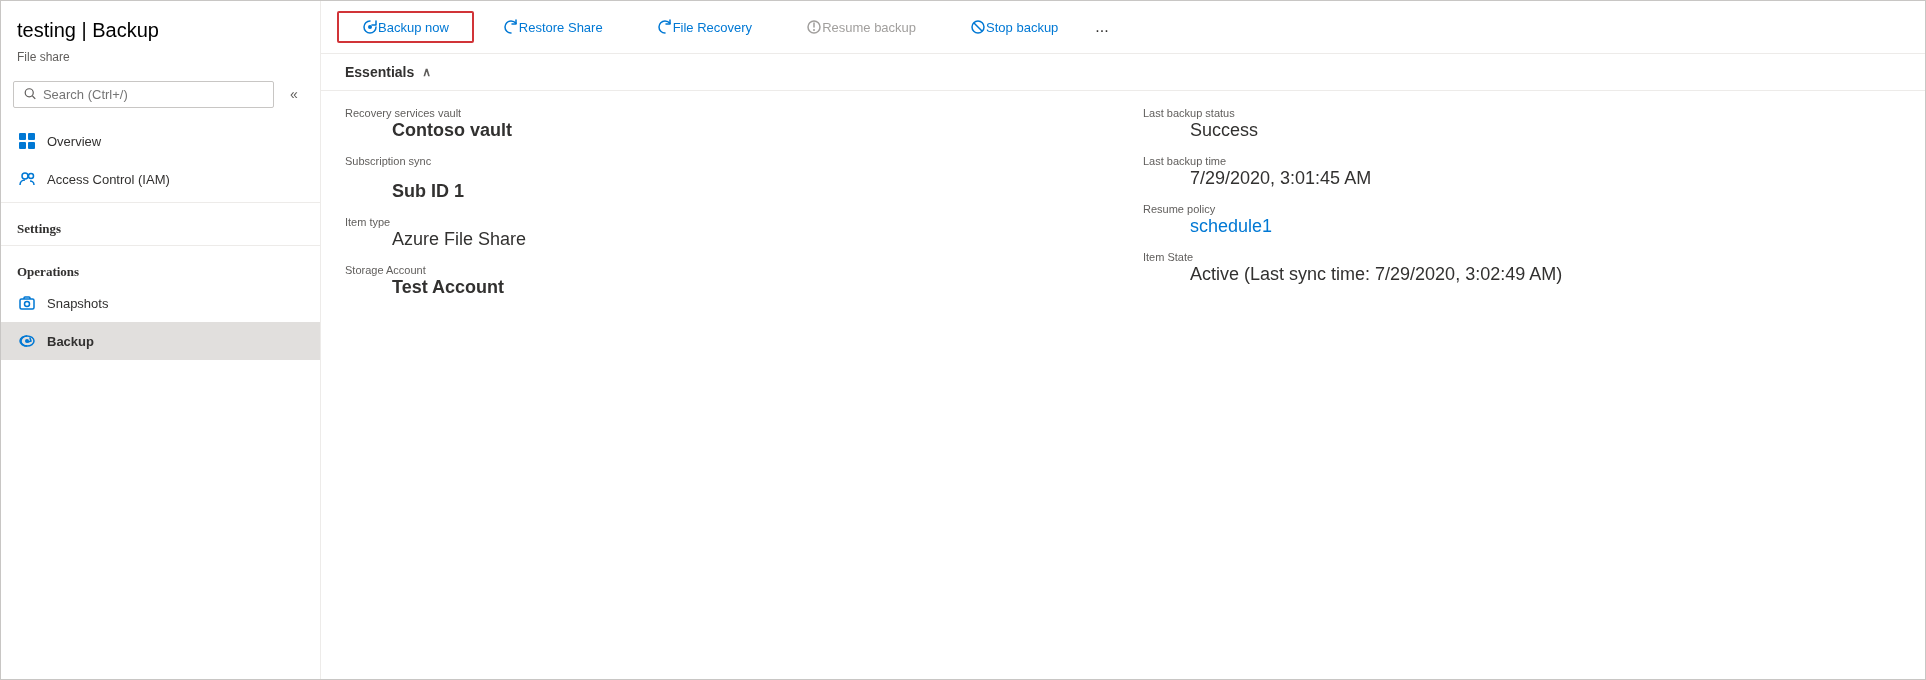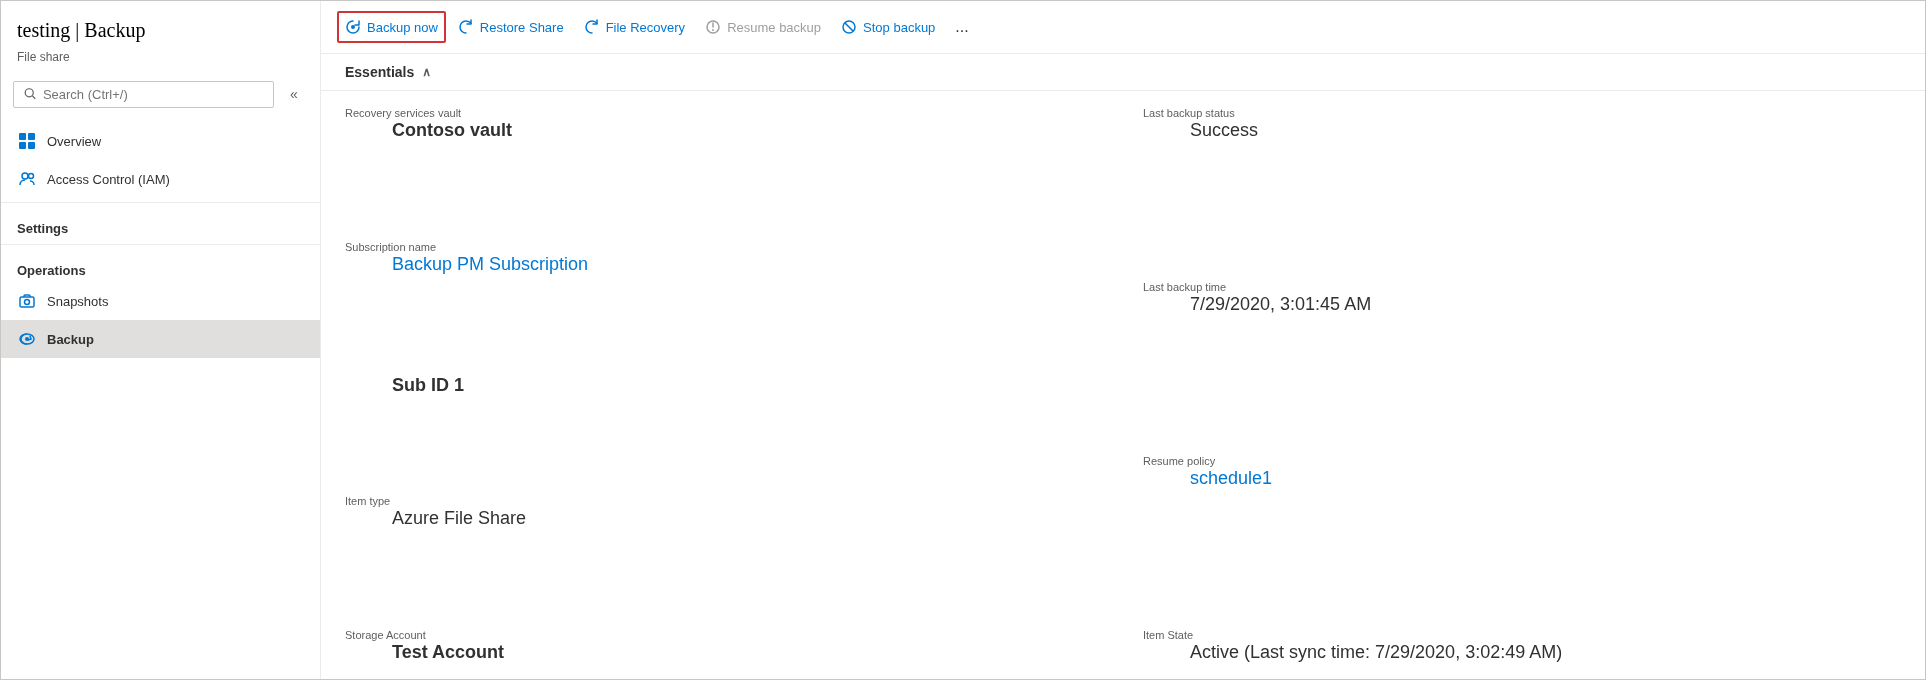--- a/index.html
+++ b/index.html
@@ -29,21 +29,20 @@
       flex-direction: column;
       padding-top: 0;
     }
     .sidebar-header {
       padding: 18px 16px 6px 16px;
     }
     .sidebar-title {
       font-size: 20px;
       font-weight: 700;
       color: #000;
-      font-family: Liberation Serif, serif;
     }
     .sidebar-title span {
       font-weight: 300;
       color: #000;
     }
     .sidebar-subtitle {
       font-size: 12px;
       color: #605e5c;
       margin-top: 8px;
     }
@@ -107,20 +106,21 @@
       display: flex;
       align-items: center;
       justify-content: center;
       flex-shrink: 0;
     }
     .nav-section-label {
       padding: 14px 16px 4px 16px;
       font-size: 13px;
       font-weight: 600;
       color: #323130;
+      font-family: Liberation Serif, serif;
     }
     .nav-divider {
       height: 1px;
       background: #edebe9;
       margin: 4px 0;
     }
     
     .main-content {
       flex: 1;
       display: flex;
@@ -132,22 +132,22 @@
       display: flex;
       align-items: center;
       padding: 10px 16px;
       border-bottom: 1px solid #edebe9;
       gap: 4px;
       flex-wrap: wrap;
     }
     .toolbar-btn {
       display: flex;
       align-items: center;
-      gap: 6px;
-      padding: 6px 6px;
+      gap: 0;
+      padding: 6px 23px;
       font-size: 13px;
       color: #0078d4;
       background: #fff;
       border: 2px solid transparent;
       cursor: pointer;
       border-radius: 2px;
       white-space: nowrap;
     }
     .toolbar-btn.highlighted {
       border: 2px solid #d13438;
@@ -189,21 +189,20 @@
       display: flex;
       padding: 16px 24px;
       gap: 0;
       flex: 1;
     }
     .essentials-col {
       flex: 1;
       display: flex;
       flex-direction: column;
       gap: 14px;
-      justify-content: space-between;
     }
     .essentials-col + .essentials-col {
       border-left: none;
       padding-left: 40px;
     }
     .field-row {
       display: flex;
       flex-direction: column;
       gap: 1px;
     }
@@ -384,22 +383,21 @@
     <div class="essentials-body">
 
       <div class="essentials-col">
 
         <div class="field-row">
           <span class="field-label">Recovery services vault</span>
           <span class="field-value bold">Contoso vault</span>
         </div>
 
         <div class="field-row">
-          <span class="field-label">Subscription name</span>
-          <a class="field-value link">Backup PM Subscription</a>
+          <span class="field-label">Subscription sync</span>
         </div>
 
         <div class="field-row">
           <span class="field-value bold">Sub ID 1</span>
         </div>
 
         <div class="field-row">
           <span class="field-label">Item type</span>
           <span class="field-value">Azure File Share</span>
         </div>

